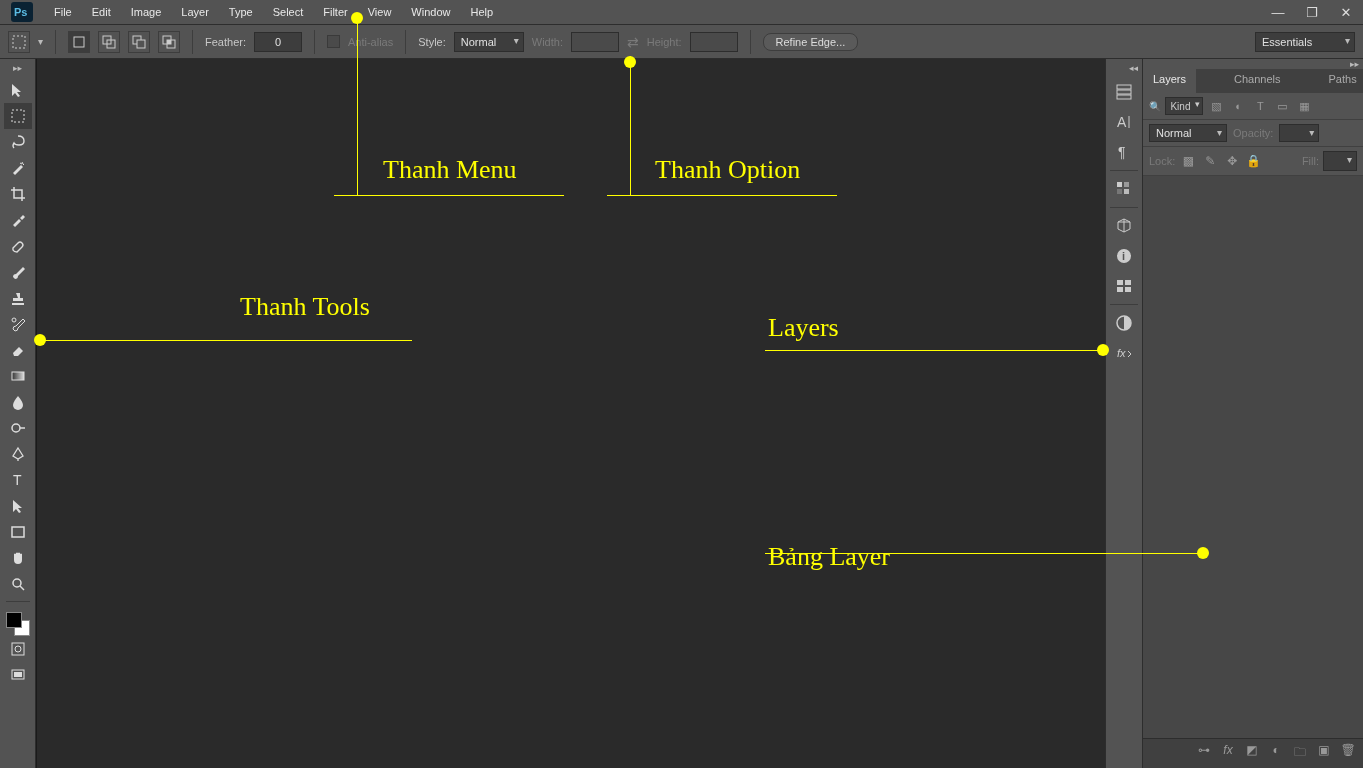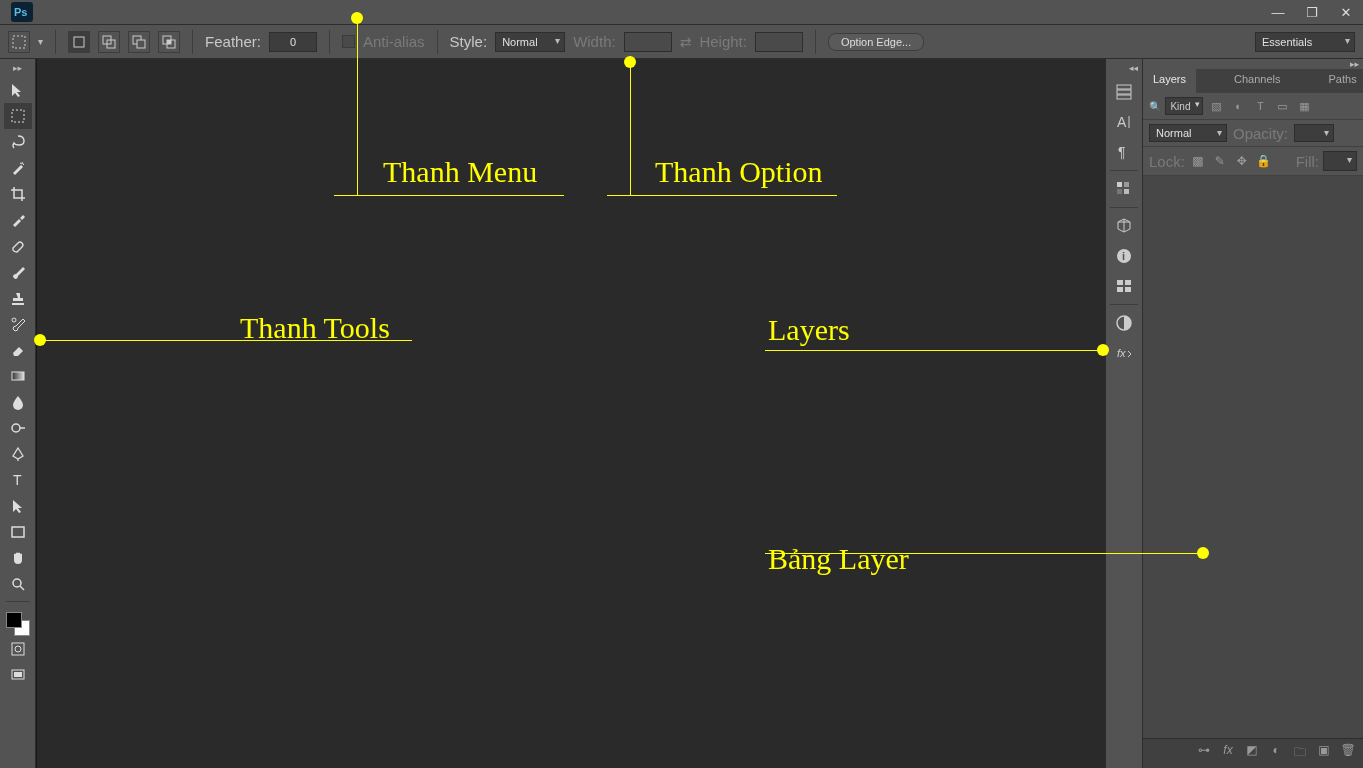--- a/index.html
+++ b/index.html
@@ -11,21 +11,21 @@
   .menubar ul { display: flex; list-style: none; }
   .menubar li { padding: 4px 10px; color: #e8e8e8; cursor: pointer; }
   .win-ctrl { margin-left: auto; display: flex; }
   .win-ctrl span { width: 34px; height: 22px; display: flex; align-items: center; justify-content: center; color: #ddd; font-size: 13px; cursor: pointer; }
 
   
   .optionsbar { display: flex; align-items: center; height: 34px; background: #535353; border-bottom: 1px solid #2d2d2d; padding: 0 8px; gap: 8px; }
   .sep { width: 1px; height: 24px; background: #3d3d3d; margin: 0 4px; }
   .toolbtn { width: 22px; height: 22px; background: #535353; border: 1px solid #3d3d3d; display: flex; align-items: center; justify-content: center; color: #c8c8c8; cursor: pointer; font-size: 12px; }
   .toolbtn.pressed { background: #3d3d3d; }
-  .lbl { color: #c8c8c8; font-size: 15px; }
+  .lbl { color: #c8c8c8; font-size: 11px; }
   .lbl.dim { color: #7a7a7a; }
   .txtbox { background: #3d3d3d; border: 1px solid #2d2d2d; color: #e0e0e0; width: 48px; height: 20px; padding: 0 20px; font-size: 11px; }
   .txtbox.dim { background: #4a4a4a; }
   .ckbox { width: 13px; height: 13px; border: 1px solid #3a3a3a; background: #4a4a4a; }
   .dropbox { background: #3d3d3d; border: 1px solid #2d2d2d; color: #e0e0e0; height: 20px; padding: 0 18px 0 6px; font-size: 11px; position: relative; min-width: 70px; display:flex; align-items:center;}
   .dropbox::after { content: "▾"; position: absolute; right: 4px; top: 2px; font-size: 10px; color: #bbb; }
   .pillbtn { background: #5a5a5a; border: 1px solid #3d3d3d; border-radius: 8px; color: #ddd; padding: 2px 12px; font-size: 11px; cursor: pointer; }
   .workspace-sel { margin-left: auto; }
   .workspace-sel .dropbox { min-width: 100px; }
 
@@ -63,36 +63,48 @@
   .kindbox::after { content:"▾"; position:absolute; right:3px; top:1px; font-size:9px;}
   .ficon { width:18px; height:18px; display:flex; align-items:center; justify-content:center; color:#999; font-size:11px; cursor:pointer;}
   .blendrow { display:flex; align-items:center; padding:4px 6px; gap:6px; border-bottom:1px solid #404040;}
   .blendrow .dropbox{ min-width:78px; height:18px;}
   .lockrow { display:flex; align-items:center; padding:4px 6px; gap:4px; border-bottom:1px solid #404040;}
   .lockrow .ficon { font-size:12px;}
   .layerspace { flex:1; background:#474747;}
   .layerbtns { display:flex; justify-content:flex-end; gap:6px; padding:4px 6px; background:#404040; border-top:1px solid #2d2d2d;}
   .layerbtns span { color:#999; font-size:12px; cursor:pointer; width:18px; text-align:center;}
   .dot { width:12px; height:12px; background:#ffff00; border-radius:50%; position:absolute;}
-  .ytxt { font-family: Georgia, 'Times New Roman', serif; color:#ffff00; font-size:30px; position:absolute; white-space:nowrap;}
+  .ytxt { font-family: Georgia, 'Times New Roman', serif; color:#ffff00; font-size:26px; position:absolute; white-space:nowrap;}
   .hline { height:1px; background:#ffff00; position:absolute;}
   .vline { width:1px; background:#ffff00; position:absolute;}
 
   svg { pointer-events:none; }
 </style>
 </head>
 <body>
 
 <div class="menubar">
   <div class="ps-logo">
     <svg width="22" height="20">
         <rect width="22" height="20" rx="3" fill="#0a2233"></rect>
         <text x="3" y="14" font-size="11" font-weight="bold" fill="#5bbce4">Ps</text>
       </svg>
   </div>
+  <ul>
+    <li>File</li>
+    <li>Edit</li>
+    <li>Image</li>
+    <li>Layer</li>
+    <li>Type</li>
+    <li>Select</li>
+    <li>Filter</li>
+    <li>View</li>
+    <li>Window</li>
+    <li>Help</li>
+  </ul>
   <div class="win-ctrl">
     <span>—</span>
     <span>❐</span>
     <span>✕</span>
   </div>
 </div>
 
 <div class="optionsbar">
   <div class="toolbtn">
     <svg width="14" height="14">
@@ -143,21 +155,21 @@
 
   <span class="lbl dim">Width:</span>
   <input class="txtbox dim" disabled="" style="">
 
   <span style="color:#7a7a7a;font-size:14px;">⇄</span>
 
   <span class="lbl dim">Height:</span>
   <input class="txtbox dim" disabled="" style="">
 
   <div class="sep"></div>
-  <button class="pillbtn">Option Edge...</button>
+  <button class="pillbtn">Refine Edge...</button>
 
   <div class="workspace-sel">
     <div class="dropbox">
         <span>Essentials</span>
       </div>
   </div>
 </div>
 
 <div class="mainrow">
 
@@ -416,21 +428,21 @@
 <div class="ytxt" style="left:383px; top:155px;">Thanh Menu</div>
 <div class="hline" style="left:334px; top:195px; width:230px;"></div>
 <div class="vline" style="left:357px; top:18px; height:177px;"></div>
 <div class="dot" style="left:351px; top:12px;"></div>
 
 <div class="ytxt" style="left:655px; top:155px;">Thanh Option</div>
 <div class="hline" style="left:607px; top:195px; width:230px;"></div>
 <div class="vline" style="left:630px; top:56px; height:139px;"></div>
 <div class="dot" style="left:624px; top:56px;"></div>
 
-<div class="ytxt" style="left:240px; top:311px;">Thanh Tools</div>
+<div class="ytxt" style="left:240px; top:292px;">Thanh Tools</div>
 <div class="hline" style="left:40px; top:340px; width:372px;"></div>
 <div class="dot" style="left:34px; top:334px;"></div>
 
 <div class="ytxt" style="left:768px; top:313px;">Layers</div>
 <div class="hline" style="left:765px; top:350px; width:338px;"></div>
 <div class="dot" style="left:1097px; top:344px;"></div>
 
 <div class="ytxt" style="left:768px; top:542px;">Bảng Layer</div>
 <div class="hline" style="left:765px; top:553px; width:438px;"></div>
 <div class="dot" style="left:1197px; top:547px;"></div>

